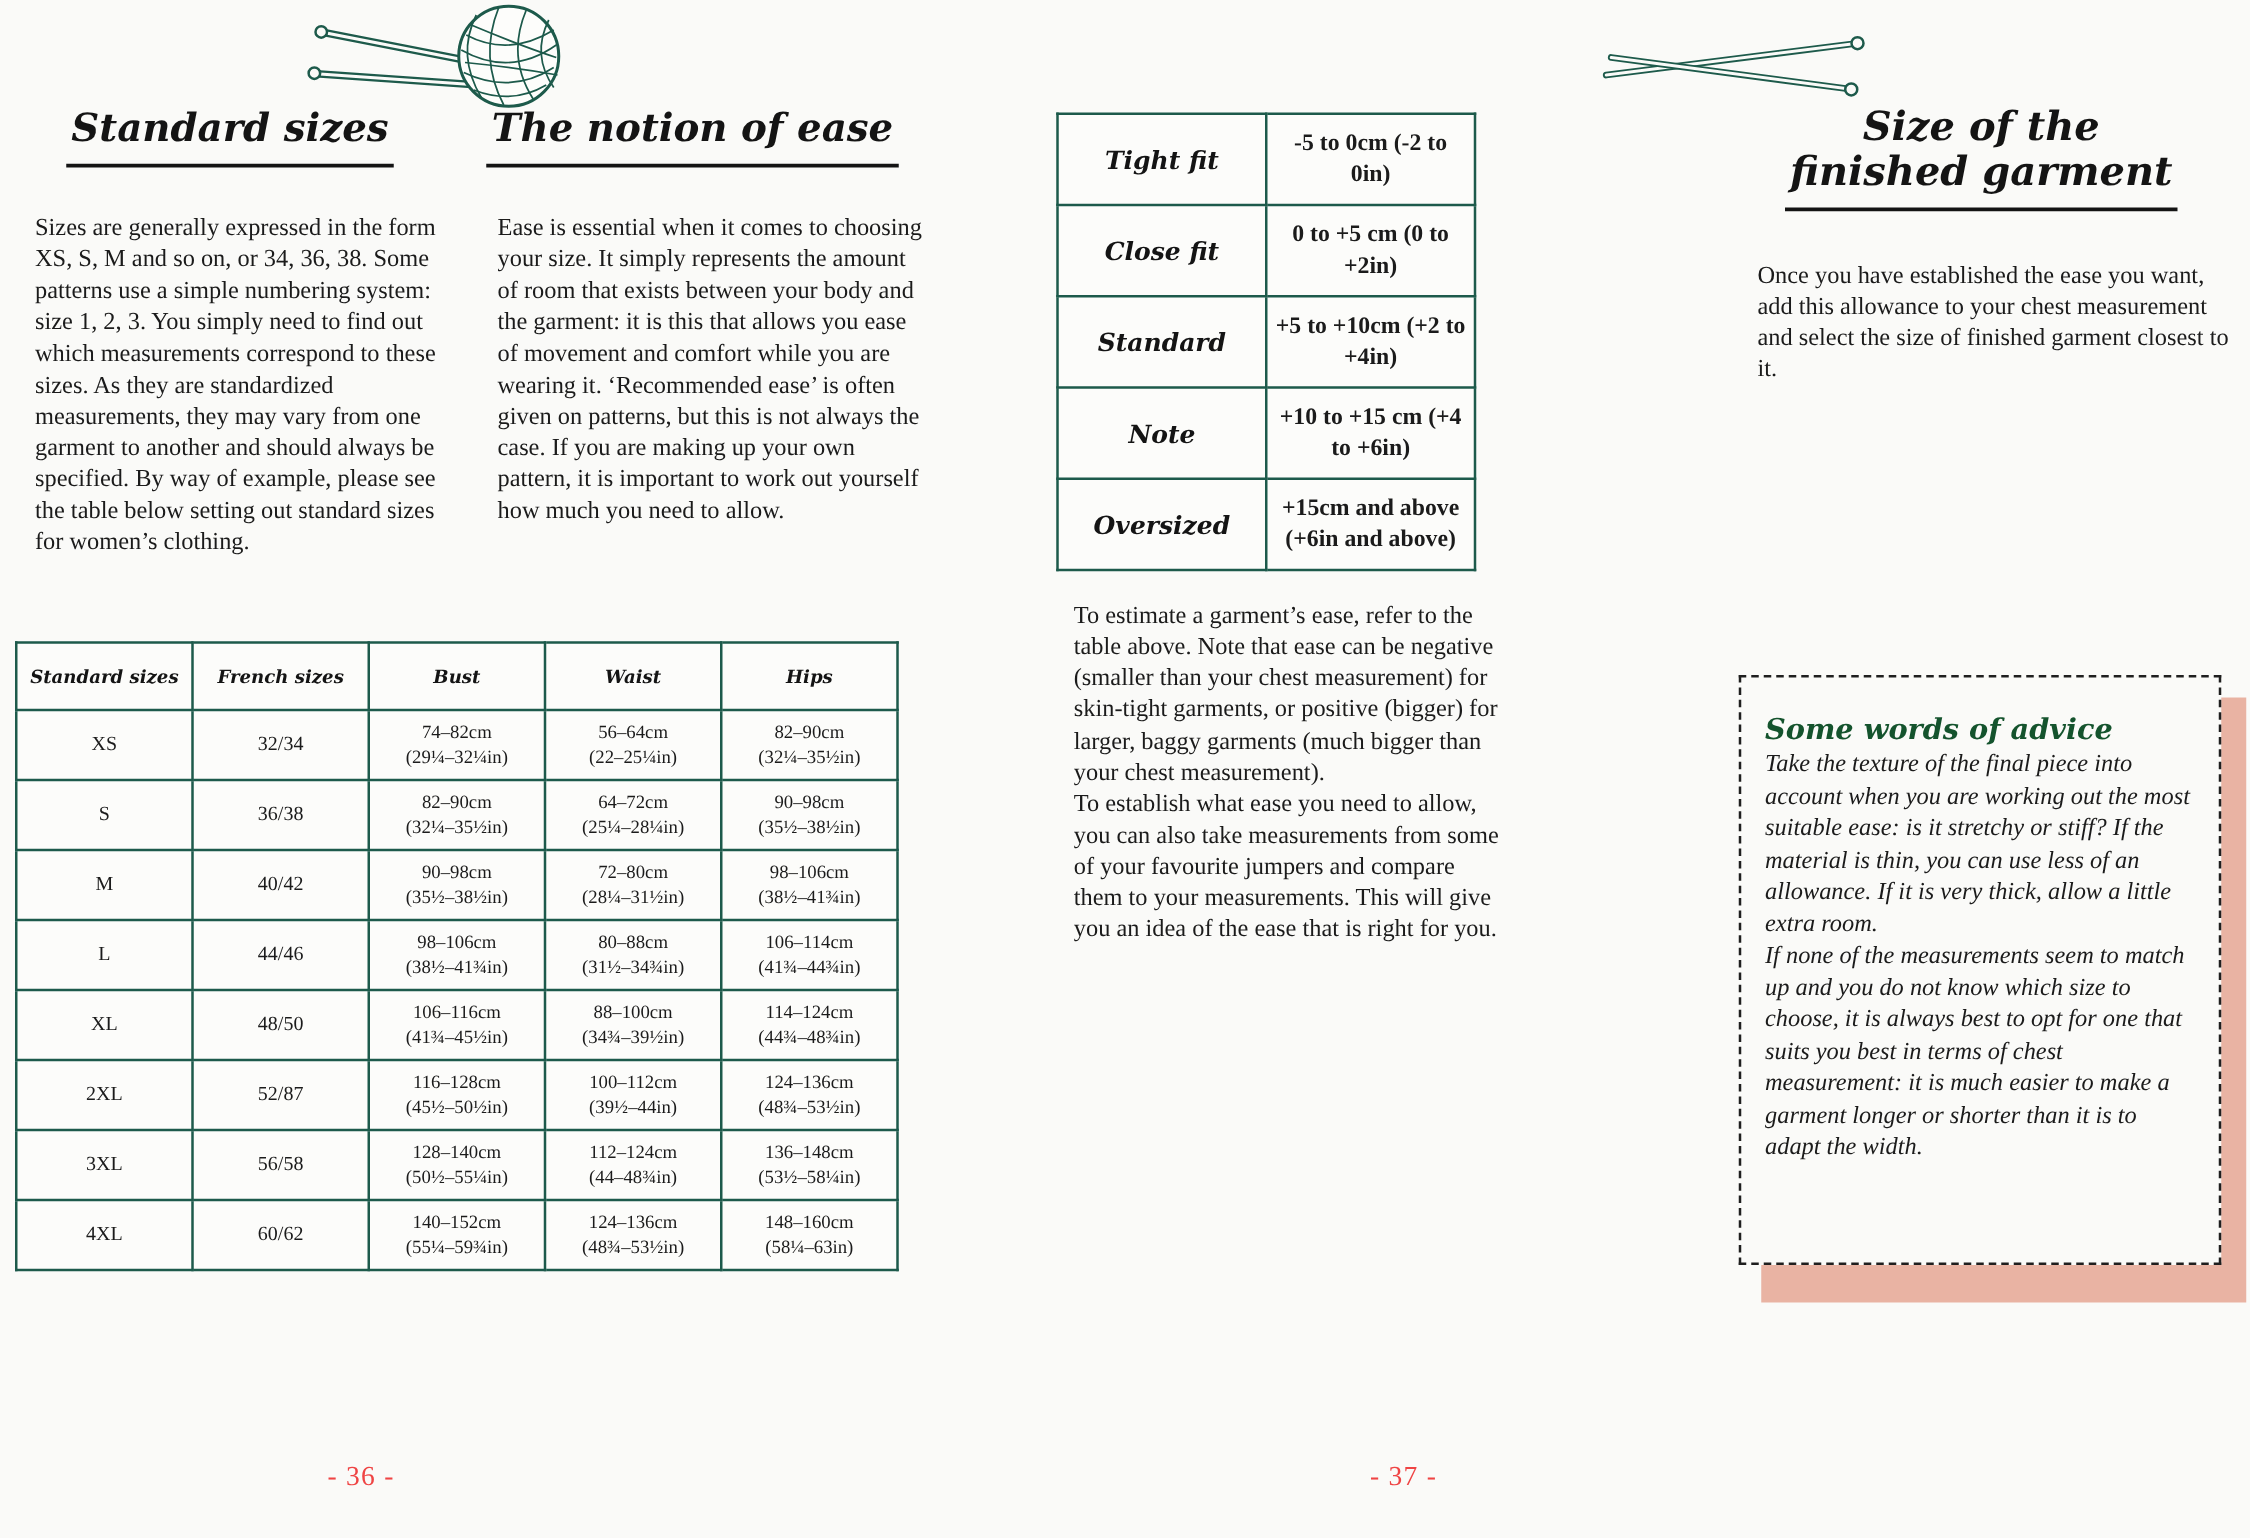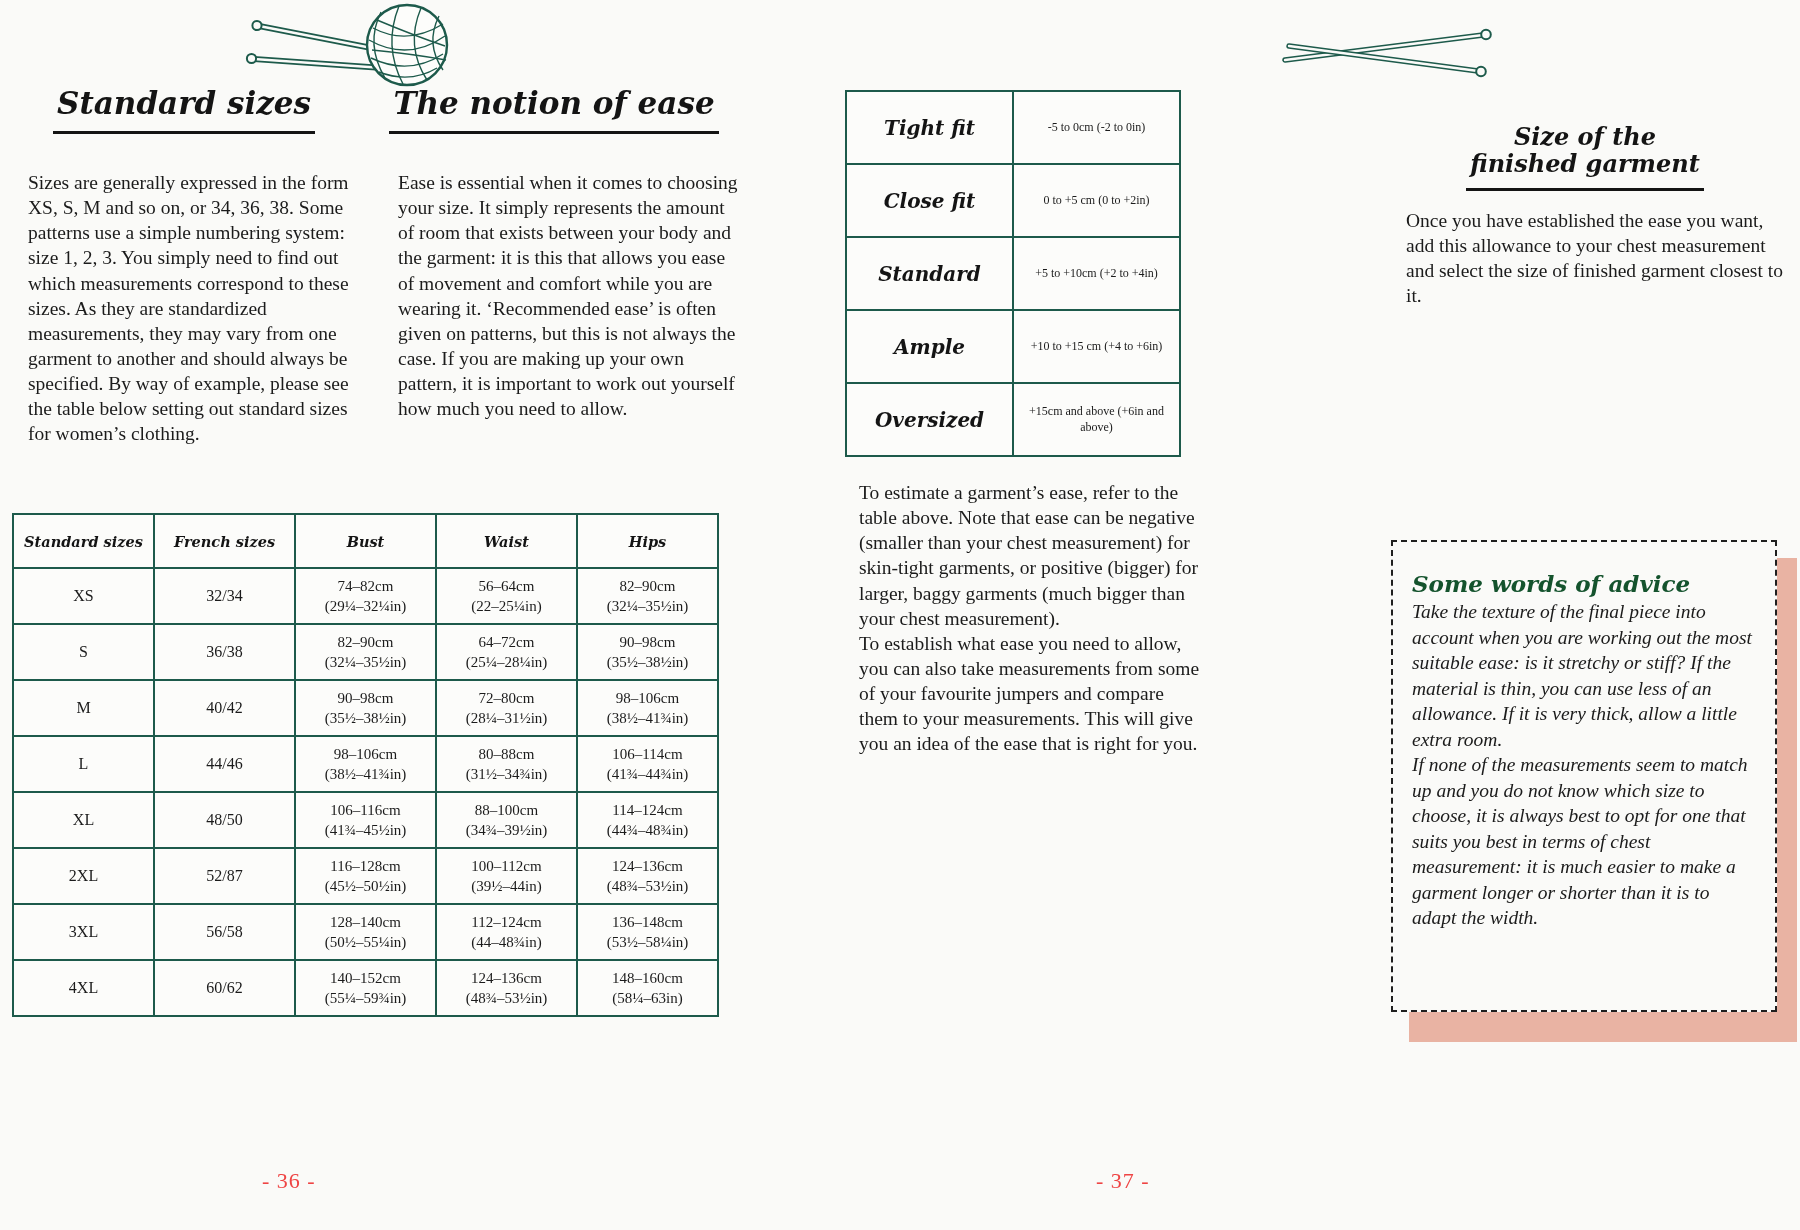--- a/index.html
+++ b/index.html
@@ -19,21 +19,21 @@
   .hwrap h2{
     display:inline-block;margin:0;
     font-family:"DejaVu Serif", serif;
     font-style:italic;font-weight:bold;
     font-size:31px;line-height:1.12;
     color:#141414;
     border-bottom:3px solid #141414;
     padding:0 4px 10px 4px;
     white-space:pre-line;
   }
-  #h-finished h2{font-size:24px;margin-top:40px;}
+  #h-finished h2{font-size:32px;}
   
   .para{
     position:absolute;margin:12px;
     font-size:19.5px;line-height:1.29;
     color:#1b1b1b;
     white-space:pre-line;
   }
   
   #sizes-table{
     position:absolute;left:12px;top:513px;width:707px;
@@ -63,21 +63,21 @@
     border:2px solid #1d5a4b;
     text-align:center;vertical-align:middle;
     padding:2px 6px;height:67px;
   }
   #fit-table td.fit-label{
     font-family:"DejaVu Serif", serif;
     font-style:italic;font-weight:bold;
     font-size:20px;color:#141414;
   }
   #fit-table td.fit-value{
-    font-size:12px;font-weight:400;line-height:1.3;
+    font-size:19px;font-weight:700;line-height:1.3;
   }
   
   #pink-accent{
     position:absolute;left:1409px;top:558px;width:388px;height:484px;
     background:#e9b3a3;
   }
   #advice-box{
     position:absolute;left:1391px;top:540px;width:386px;height:472px;
     box-sizing:border-box;
     background:#fafaf8;
@@ -259,21 +259,21 @@
         </tr>
         <tr>
           <td class="fit-label">Close fit</td>
           <td class="fit-value">0 to +5 cm (0 to +2in)</td>
         </tr>
         <tr>
           <td class="fit-label">Standard</td>
           <td class="fit-value">+5 to +10cm (+2 to +4in)</td>
         </tr>
         <tr>
-          <td class="fit-label">Ample</td>
+          <td class="fit-label">Note</td>
           <td class="fit-value">+10 to +15 cm (+4 to +6in)</td>
         </tr>
         <tr>
           <td class="fit-label">Oversized</td>
           <td class="fit-value">+15cm and above (+6in and above)</td>
         </tr>
       </tbody>
   </table>
 
   <div class="hwrap" id="h-finished" style="left:1390px;top:84px;width:390px;">

